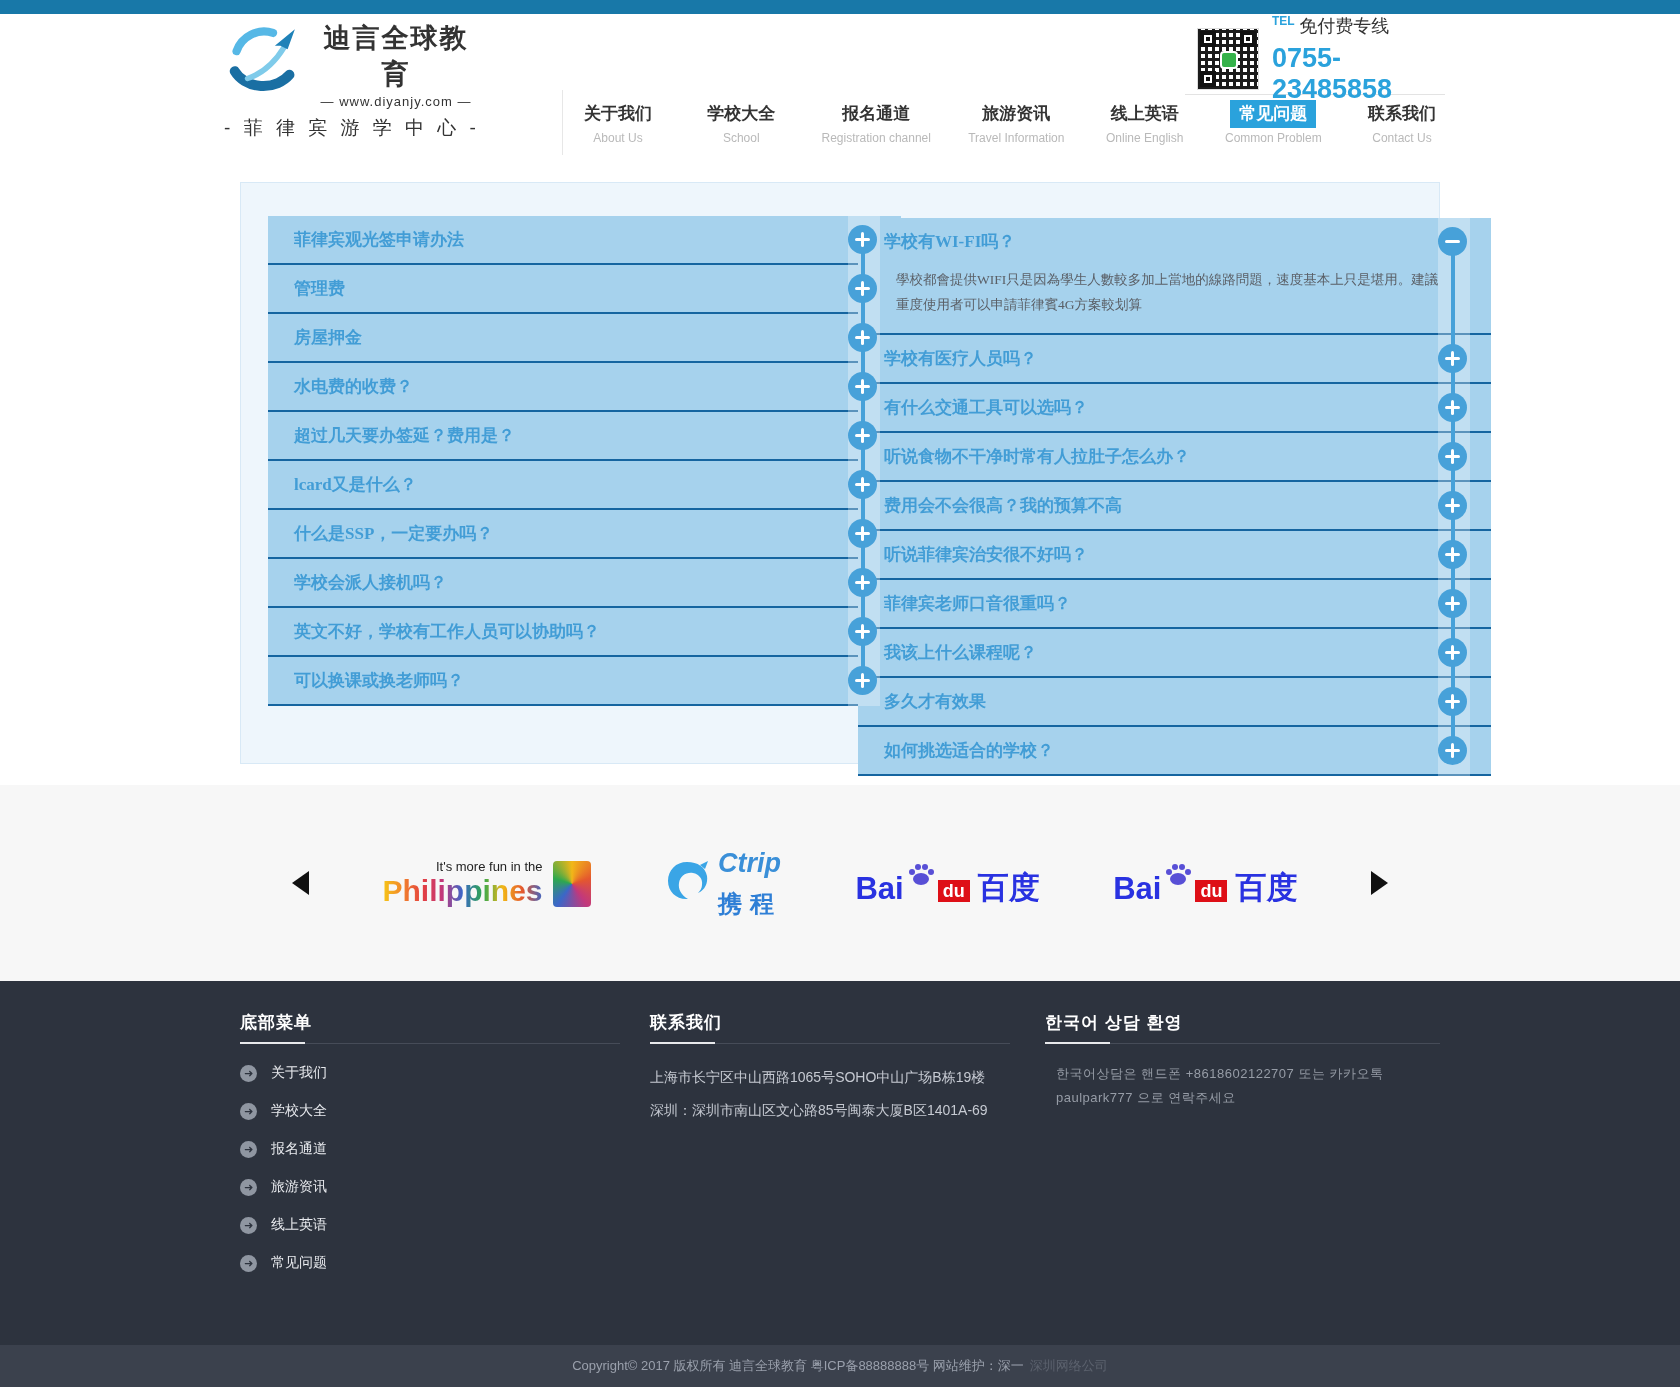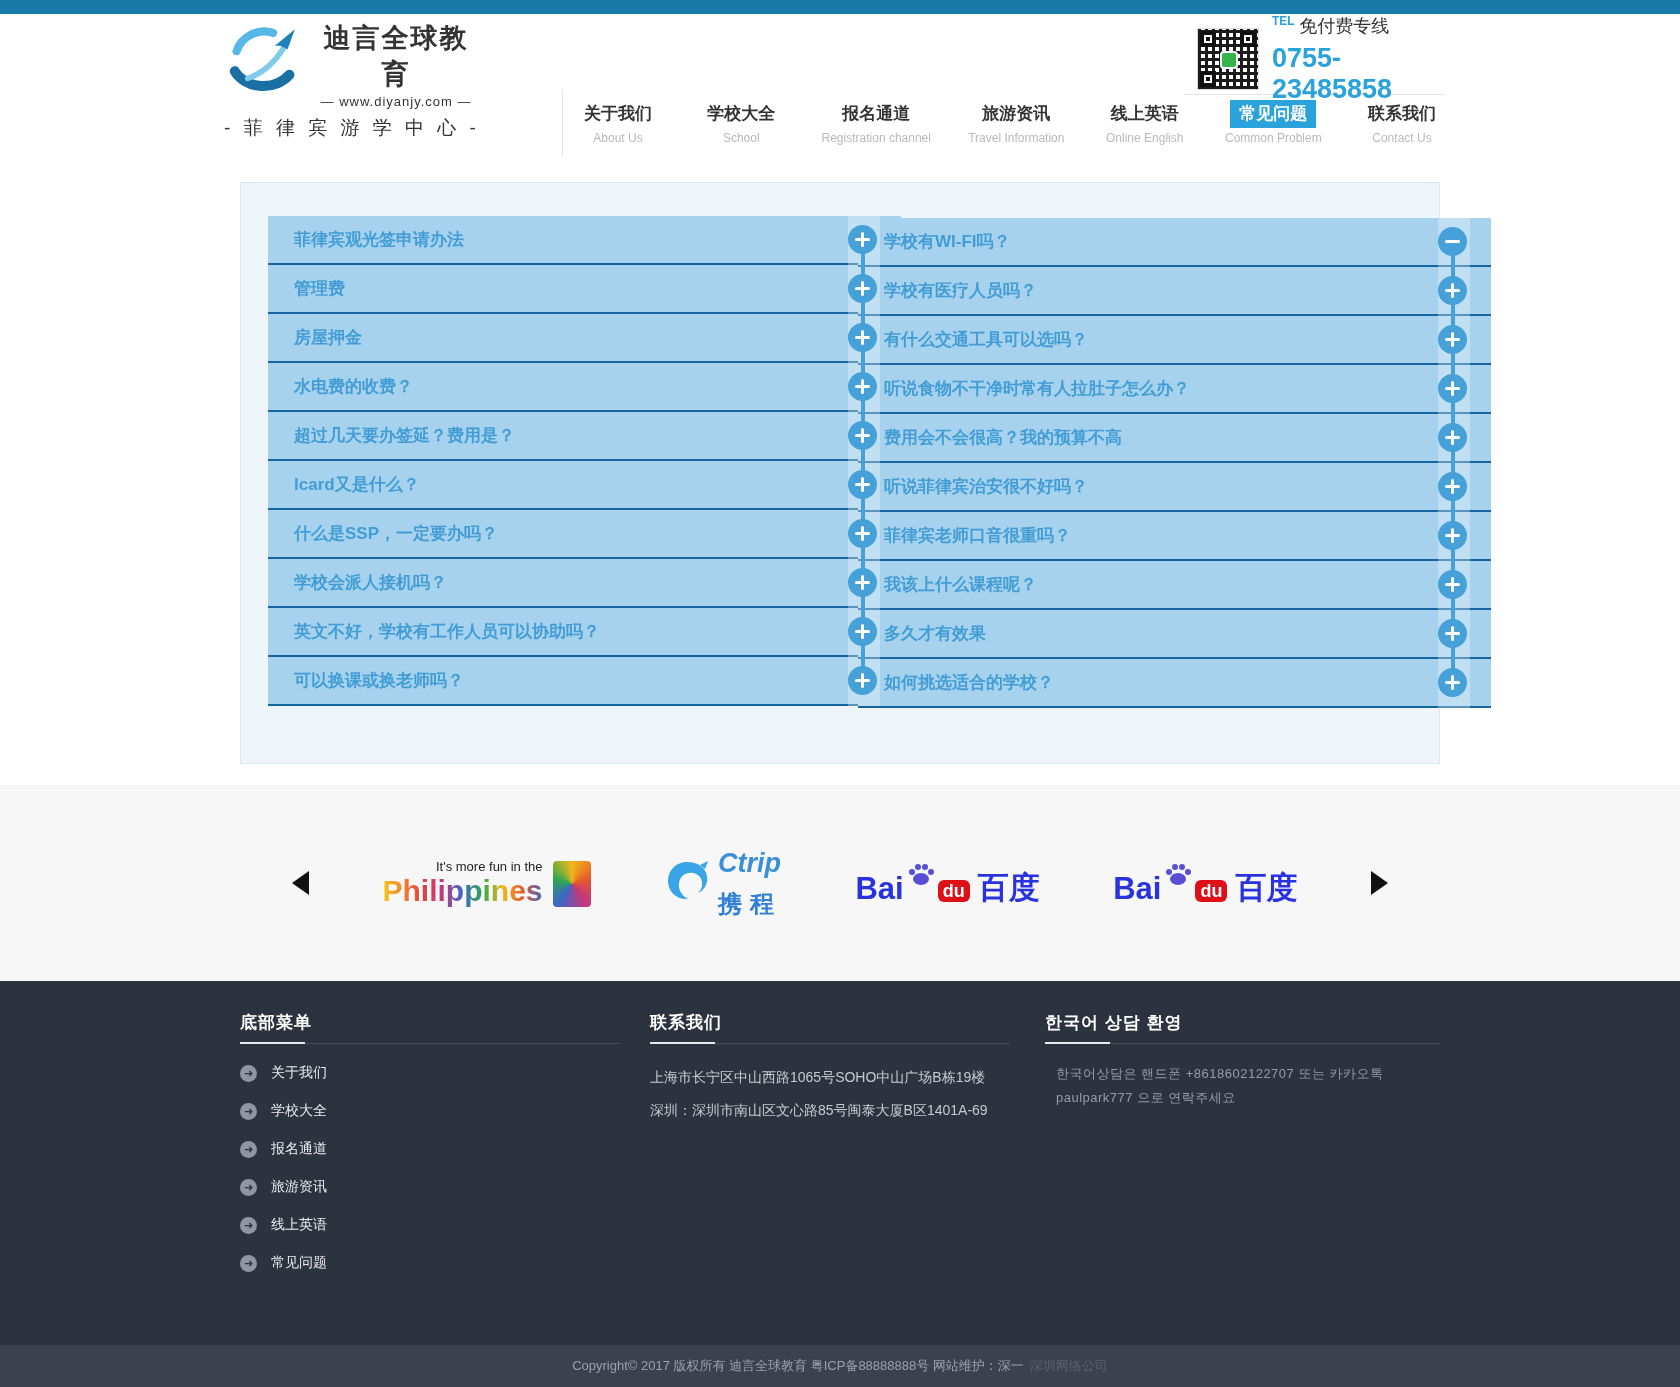--- a/index.html
+++ b/index.html
@@ -36,21 +36,21 @@
 
   .nav { position:absolute; left:575px; right:235px; top:86px; display:flex; justify-content:space-between; }
   .nav-item { text-align:center; cursor:pointer; }
   .nav-cn { font-size:17px; font-weight:bold; color:#333; display:inline-block; padding:4px 9px; line-height:20px; }
   .nav-en { font-size:12px; color:#b9b9b9; margin-top:3px; }
   .nav-item.active .nav-cn { background:#2aa2dc; color:#fff; }
 
   
   .faq-section { height:630px; background:#fff; padding-top:27px; }
   .panel { margin-left:240px; width:1200px; height:582px; background:#eef6fc; border:1px solid #d8e9f6; position:relative; }
-  .col { position:absolute; width:633px; }
+  .col { position:absolute; width:633px;font-family:Liberation Serif, serif; }
   .col-left { left:27px; top:33px; }
   .col-right { left:617px; top:35px; }
   .col::before { content:''; position:absolute; top:0; bottom:0; right:21px; width:32px; background:rgba(255,255,255,.3); z-index:1; }
   .col::after { content:''; position:absolute; top:12px; bottom:22px; right:36px; width:4px; background:#47a1d9; z-index:2; }
   .faq-item { position:relative; background:#a6d2ed; border-bottom:2px solid #1565a0; }
   .faq-q { position:relative; z-index:2; height:47px; line-height:47px; padding-left:26px; padding-right:70px;
            color:#429dd6; font-size:17px; font-weight:bold; overflow:hidden; white-space:nowrap; }
   .faq-a { position:relative; z-index:2; padding:2px 50px 16px 38px; color:#5a5f66; font-size:13.5px; line-height:25px; }
   .toggle { position:absolute; top:9px; right:24px; width:29px; height:29px; border-radius:50%; background:#47a1d9; z-index:3; cursor:pointer; }
   .toggle .h, .toggle .v { position:absolute; background:#fff; border-radius:2px; }
@@ -68,21 +68,21 @@
   .ph-l2 { font-size:30px; font-weight:bold; letter-spacing:0;
            background:linear-gradient(90deg,#f6c915,#f2862c,#e43f3f,#c2387c,#3b67c8,#2ea84e,#f2b718,#e4572e,#3b67c8);
            -webkit-background-clip:text; background-clip:text; color:transparent; }
   .ph-sun { position:absolute; right:0; top:2px; width:38px; height:46px; border-radius:4px;
             background:conic-gradient(#f2b718,#e4572e,#c2387c,#3b67c8,#2ea84e,#f2b718); }
   .ctrip-txt .en { font-size:27px; font-weight:bold; font-style:italic; color:#3a8fd8; line-height:26px; }
   .ctrip-txt .cn { font-size:24px; font-weight:bold; color:#2f7fd6; letter-spacing:8px; line-height:24px;margin-top:16px; }
   .baidu { display:flex; align-items:flex-end; gap:4px; cursor:pointer; }
   .bd-en { font-size:31px; font-weight:bold; color:#2932e1; line-height:30px; }
   .bd-du { display:inline-block; background:#de0f17; color:#fff; font-size:18px; font-weight:bold;
-           border-radius:6px; padding:2px 5px; line-height:18px; margin-bottom:2px; }
+           border-radius:0; padding:2px 5px; line-height:18px; margin-bottom:2px; }
   .bd-cn { font-size:31px; font-weight:bold; color:#2932e1; line-height:32px; margin-left:4px; }
   .bd-paw { margin-bottom:14px; }
 
   
   .footer { position:relative; height:364px; background:#2d333e;padding-left:48px; }
   .f-col { position:absolute; top:0; height:100%; }
   .f-col1 { left:240px; width:380px; } .f-col2 { left:650px; width:360px; } .f-col3 { left:1045px; width:395px; }
   .f-title { position:absolute; top:30px; font-size:17px; font-weight:bold; color:#fff; letter-spacing:1px; }
   .f-line { position:absolute; top:62px; left:0; right:0; height:1px; background:#464c58; }
   .f-line::before { content:''; position:absolute; left:0; top:-1px; width:65px; height:2px; background:#e8e9eb; }
@@ -273,20 +273,21 @@
           <div class="toggle">
             <span class="h"></span>
             <span class="v"></span>
           </div>
         </div>
       </div>
     <div class="col col-right">
 
         <div class="faq-item open">
           <div class="faq-q">学校有WI-FI吗？</div>
+          <div class="faq-a">學校都會提供WIFI只是因為學生人數較多加上當地的線路問題，速度基本上只是堪用。建議重度使用者可以申請菲律賓4G方案較划算</div>
           <div class="toggle">
             <span class="h"></span>
           </div>
         </div>
 
         <div class="faq-item">
           <div class="faq-q">学校有医疗人员吗？</div>
 
           <div class="toggle">
             <span class="h"></span>

